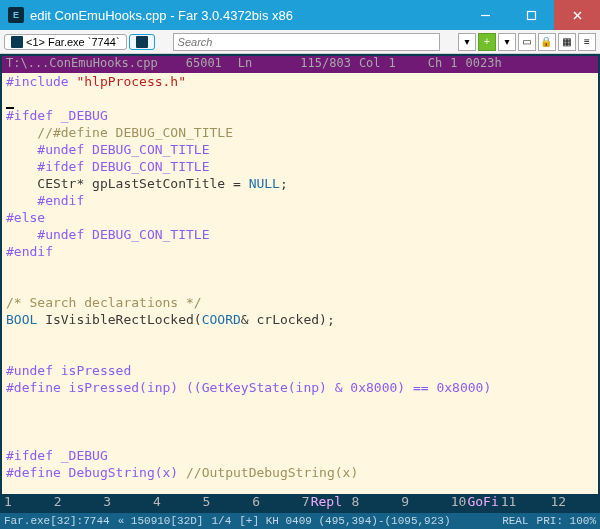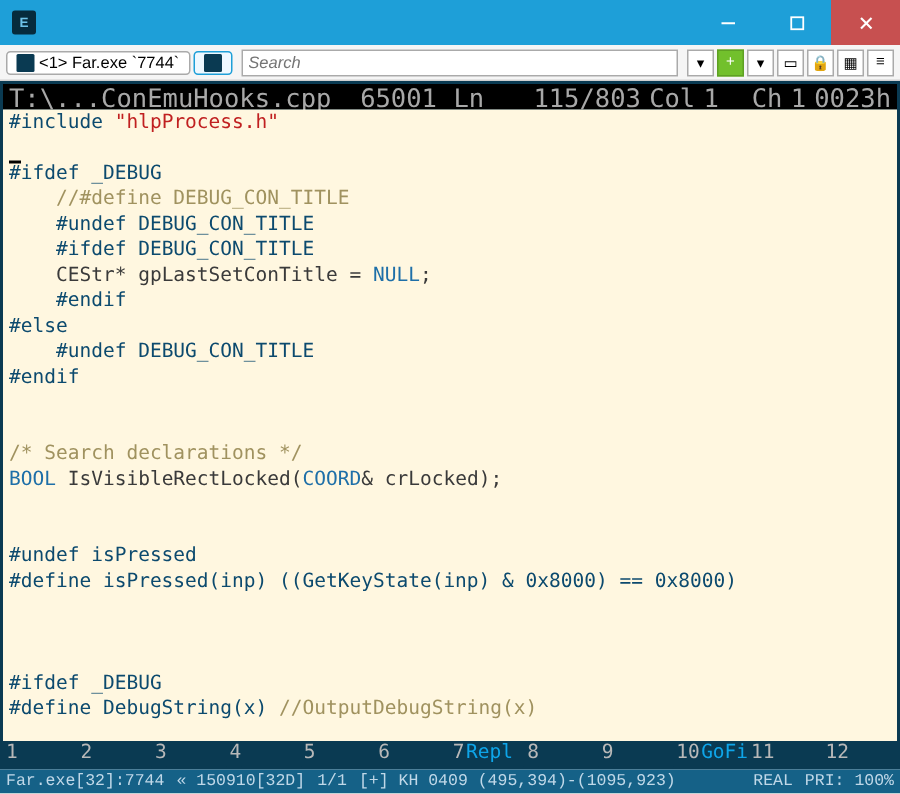--- a/index.html
+++ b/index.html
@@ -10,50 +10,51 @@
 .titlebar-btns { display: flex; }
 .titlebar-btn { width: 46px; height: 30px; display: flex; align-items: center; justify-content: center; }
 .titlebar-btn.close { background: #c75050; }
 .titlebar-btn svg { width: 11px; height: 11px; }
 .app-icon { width: 16px; height: 16px; background: #062b3d; border-radius: 2px; display: flex; align-items: center; justify-content: center; color: #6ec2e8; font-size: 9px; font-weight: bold; }
 
 .toolbar { height: 24px; background: #f5f5f5; border-bottom: 1px solid #d0d0d0; display: flex; align-items: center; padding: 0 4px; gap: 2px; }
 .tab { background: #fff; border: 1px solid #aaa; border-radius: 3px; padding: 1px 6px; font-size: 11px; display: flex; align-items: flex-end; gap: 3px; }
 .tab.active { border-color: #1e9fd8; background: #eef8ff; }
 .tab-icon { width: 12px; height: 12px; background: #0a3a52; border-radius: 1px; }
-.search-box { flex: 1; margin: 0 4px; }
+.search-box { flex: 1; margin: 0 16px; }
 .search-box input { width: 100%; height: 18px; font-size: 11px; font-style: italic; color: #888; border: 1px solid #aaa; padding: 0 4px; }
 .tool-btn { width: 18px; height: 18px; border: 1px solid #aaa; background: #fff; display: flex; align-items: center; justify-content: center; font-size: 10px; }
 .tool-btn.green { background: #72c02c; color: #fff; border-color: #5ea023; }
 
 .editor-wrap { height: 459px; background: #0a3a52; padding: 2px; display: flex; flex-direction: column; }
-.editor-status { height: 17px; background: #000000; color: #a8a8a8; font-family: Consolas, monospace; font-size: 17px; display: flex; padding: 0 4px; }
+.editor-status { height: 17px; background: #701a75; color: #a8a8a8; font-family: Consolas, monospace; font-size: 12px; display: flex; padding: 0 4px; }
 .editor-status .sp { display: inline-block; }
 .editor-area { flex: 1; background: #fff7e0; font-family: Consolas, monospace; font-size: 13px; line-height: 17px; padding: 0 4px; overflow: hidden; white-space: pre; color: #3a3a3a; position: relative; }
-.kw-pp { color: #0c4a6e; }
+.kw-pp { color: #8b5cf6; }
 .kw-str { color: #c02020; }
 .kw-cmt { color: #a0925f; }
 .kw-blue { color: #1e6fa8; }
 .kw-dk { color: #3a3a3a; }
 .cursor { position: absolute; width: 8px; height: 2px; background: #000; left: 4px; top: 34px; }
 
 .fkeys { height: 17px; background: #0a3a52; color: #b8b8b8; font-family: Consolas, monospace; font-size: 13px; display: flex; }
 .fkey { flex: 1; display: flex; }
 .fkey .num { color: #b8b8b8; padding: 0 0 0 2px; }
-.fkey .lbl { background: #0a3a52; color: #0ea5e9; flex: 1; padding-left: 1px; }
+.fkey .lbl { background: #0a3a52; color: #f0abfc; flex: 1; padding-left: 1px; }
 
 .statusbar { height: 16px; background: #156187; color: #c0d8e8; font-family: Liberation Mono, monospace; font-size: 11px; display: flex; align-items: center; padding: 0 4px; gap: 8px; }
 .statusbar .flex { flex: 1; }
 </style>
 </head>
 <body>
 
 <div class="titlebar">
   <div class="titlebar-left">
     <div class="app-icon">E</div>
+    <div class="titlebar-title">edit ConEmuHooks.cpp - Far 3.0.4372bis x86</div>
   </div>
   <div class="titlebar-btns">
     <div class="titlebar-btn">
         <svg viewBox="0 0 11 11">
           <line x1="1" y1="5.5" x2="10" y2="5.5" stroke="#fff" stroke-width="1.2"></line>
         </svg>
       </div>
     <div class="titlebar-btn">
         <svg viewBox="0 0 11 11">
           <rect x="1.5" y="1.5" width="8" height="8" fill="none" stroke="#fff" stroke-width="1.2"></rect>
@@ -180,18 +181,18 @@
       <div class="fkey">
         <span class="num">12</span>
         <span class="lbl"></span>
       </div>
     </div>
 </div>
 
 <div class="statusbar">
   <span>Far.exe[32]:7744</span>
   <span>« 150910[32D]</span>
-  <span>1/1</span>
+  <span>1/4</span>
   <span>[+] KH 0409 (495,394)-(1095,923)</span>
   <span class="flex"></span>
   <span>REAL</span>
   <span>PRI: 100%</span>
 </div>
 
 </body></html>

